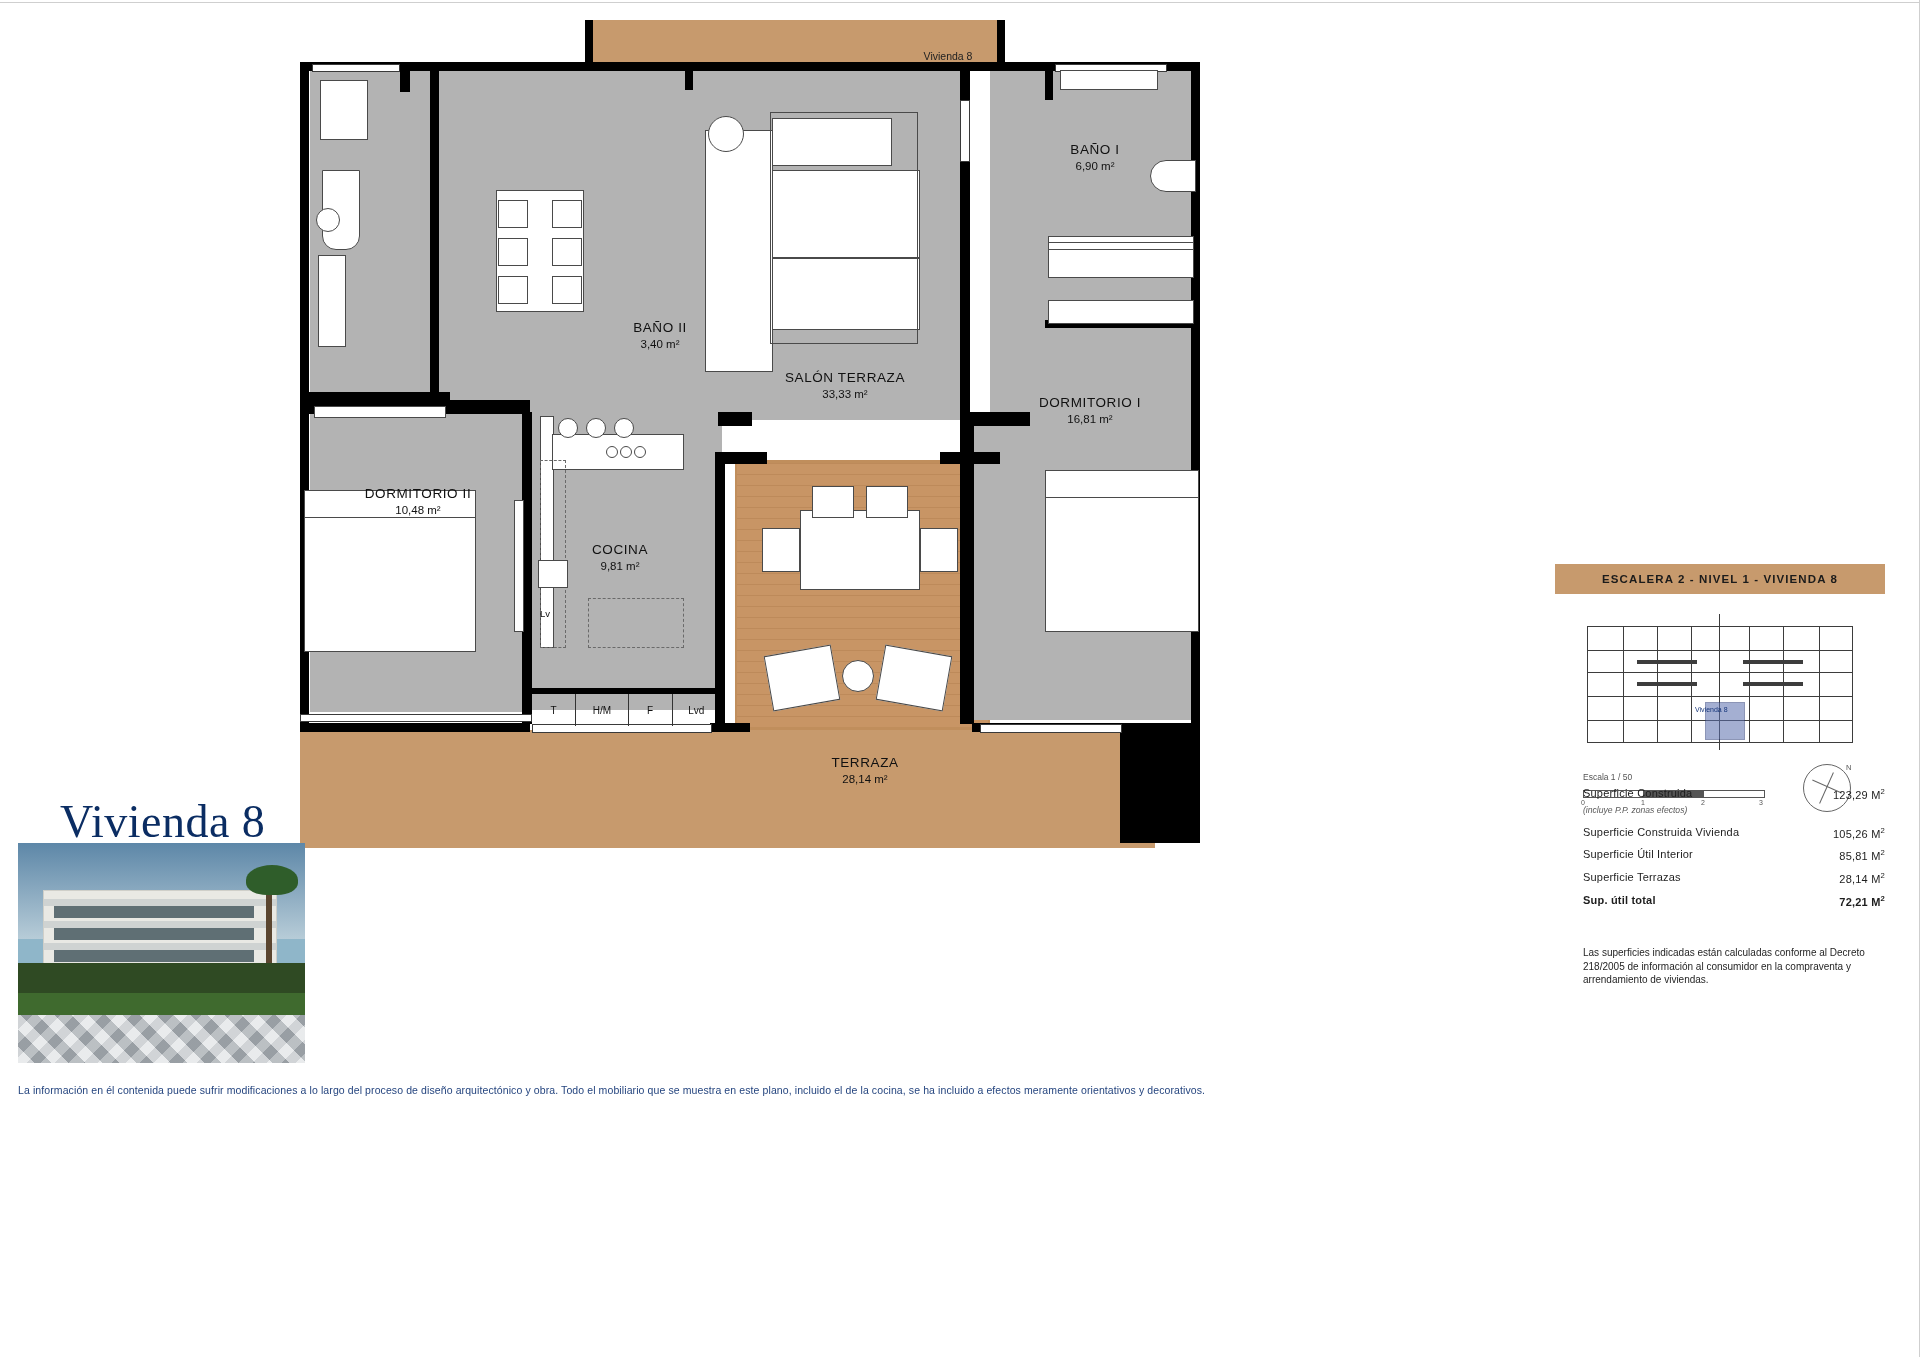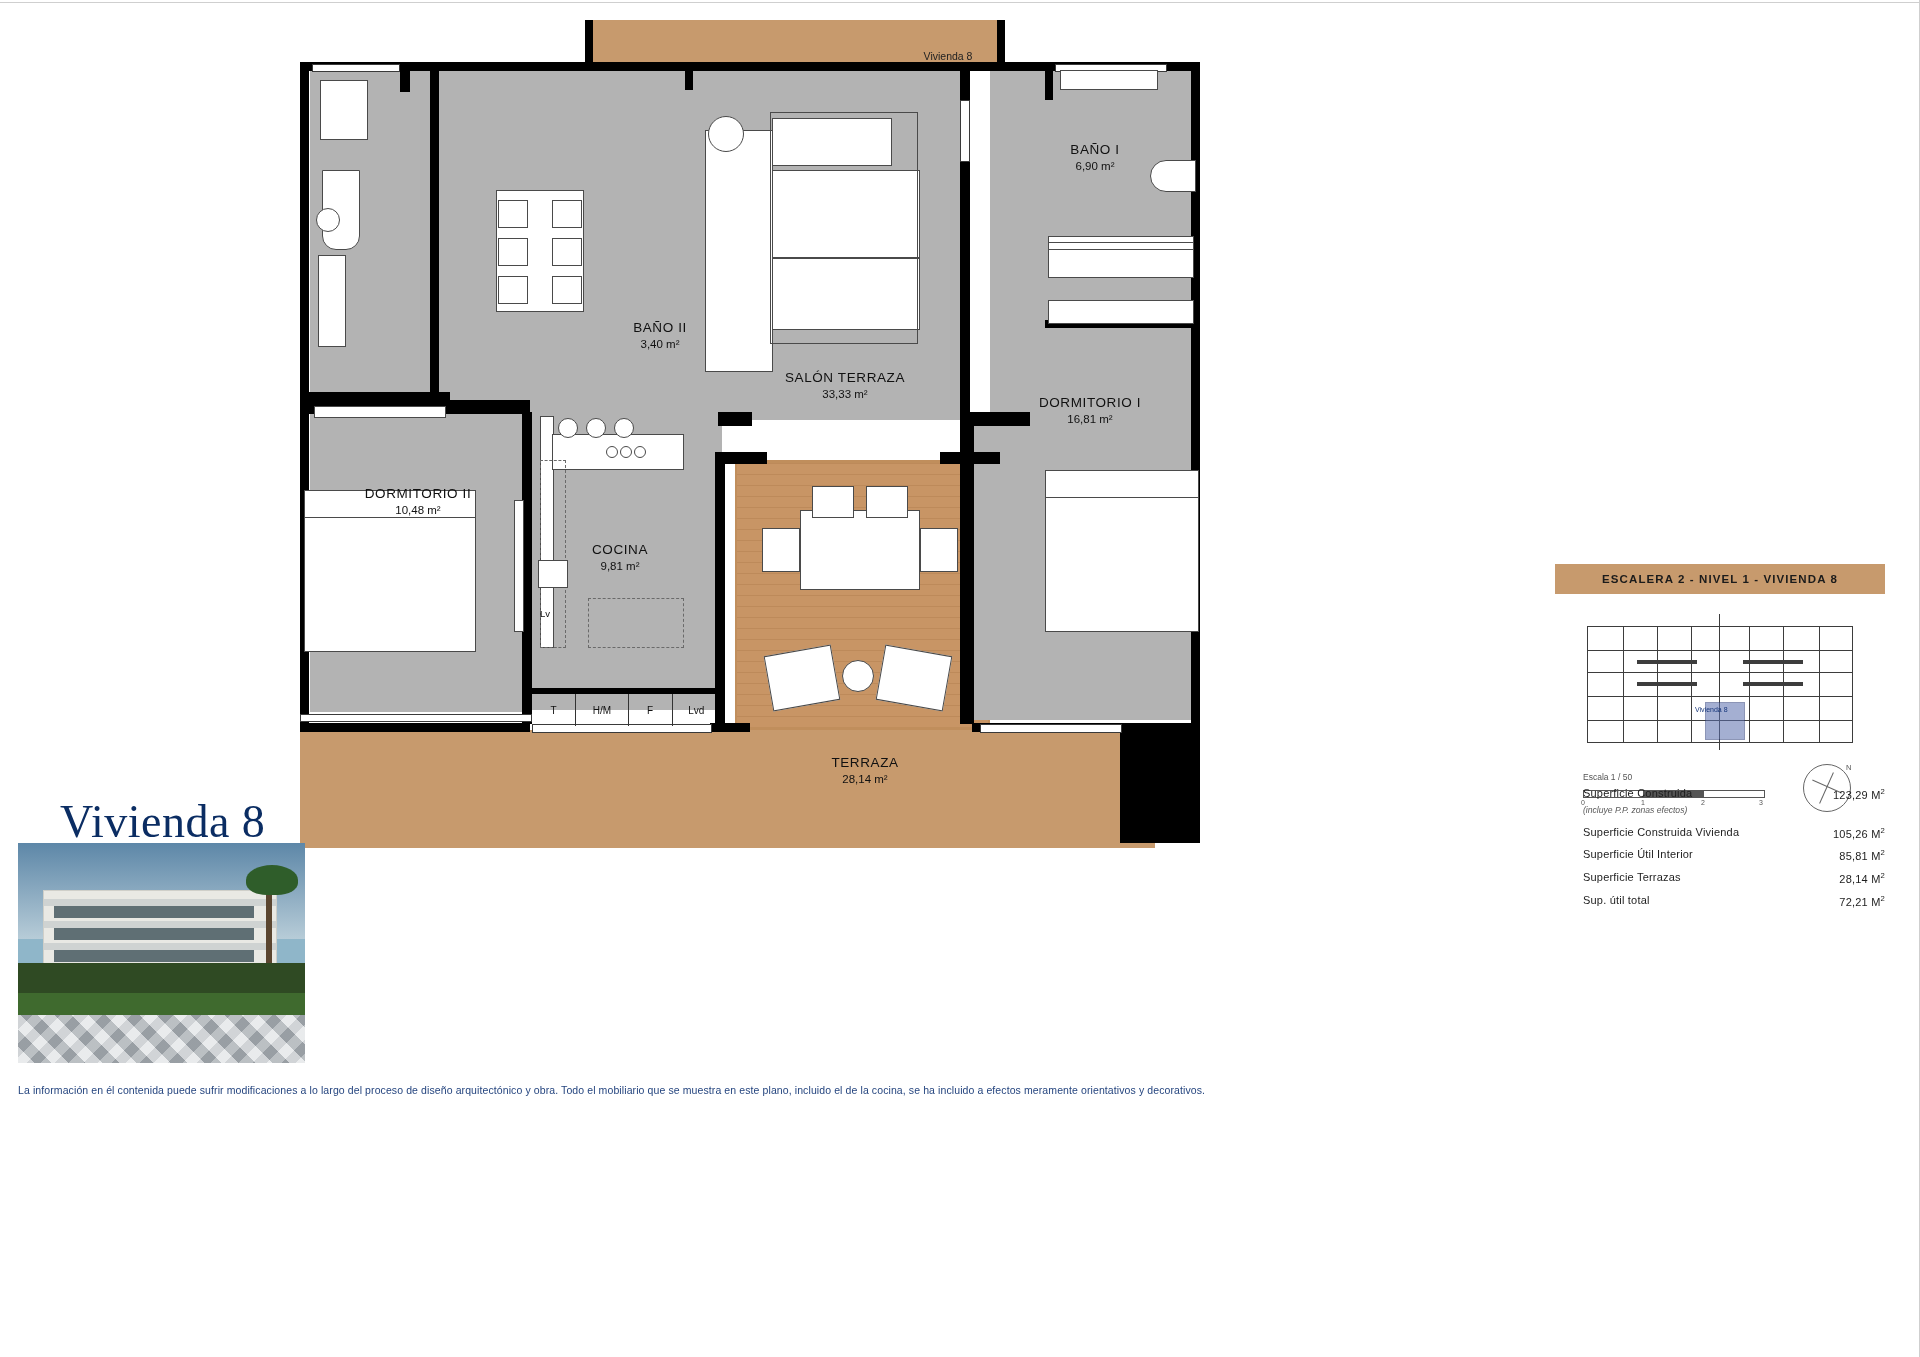--- a/index.html
+++ b/index.html
@@ -72,21 +72,21 @@
   .compass{position:absolute;left:248px;top:160px;width:46px;height:46px;border:1px solid #666;border-radius:50%;}
   .needle{position:absolute;left:22px;top:6px;width:1px;height:34px;background:#666;transform:rotate(24deg);transform-origin:50% 50%;}
   .needle2{position:absolute;left:7px;top:21px;width:32px;height:1px;background:#666;transform:rotate(24deg);transform-origin:50% 50%;}
   .ntxt{position:absolute;left:42px;top:-2px;font-size:7.5px;color:#555;}
 
   .areas{position:absolute;left:28px;top:218px;width:302px;}
   .arow{display:flex;justify-content:space-between;font-size:11px;color:#1d1d1d;padding:5px 0 4px 0;}
   .arow .lbl{letter-spacing:.2px;}
   .arow .val{letter-spacing:.2px;}
   .arow.sub{font-size:8.6px;font-style:italic;color:#5a5a5a;padding:0 0 6px 0;}
-  .arow.total{font-weight:normal;}
+  .arow.total{font-weight:bold;}
   .legal{position:absolute;left:28px;top:382px;width:286px;font-size:10px;color:#252525;line-height:1.35;}
   sup{font-size:.7em;vertical-align:super;}
 </style>
 </head>
 <body>
 
 <div class="sheet">
   <div class="topline"></div>
   <div class="rightline"></div>
 
@@ -327,14 +327,15 @@
       <div class="arow">
         <span class="lbl">Superficie Terrazas</span>
         <span class="val"><span>28,14 M</span><sup>2</sup></span>
       </div>
       <div class="arow total">
         <span class="lbl">Sup. útil total</span>
         <span class="val"><span>72,21 M</span><sup>2</sup></span>
       </div>
     </div>
 
+    <div class="legal">Las superficies indicadas están calculadas conforme al Decreto 218/2005 de información al consumidor en la compraventa y arrendamiento de viviendas.</div>
   </div>
 </div>
 
 </body></html>

